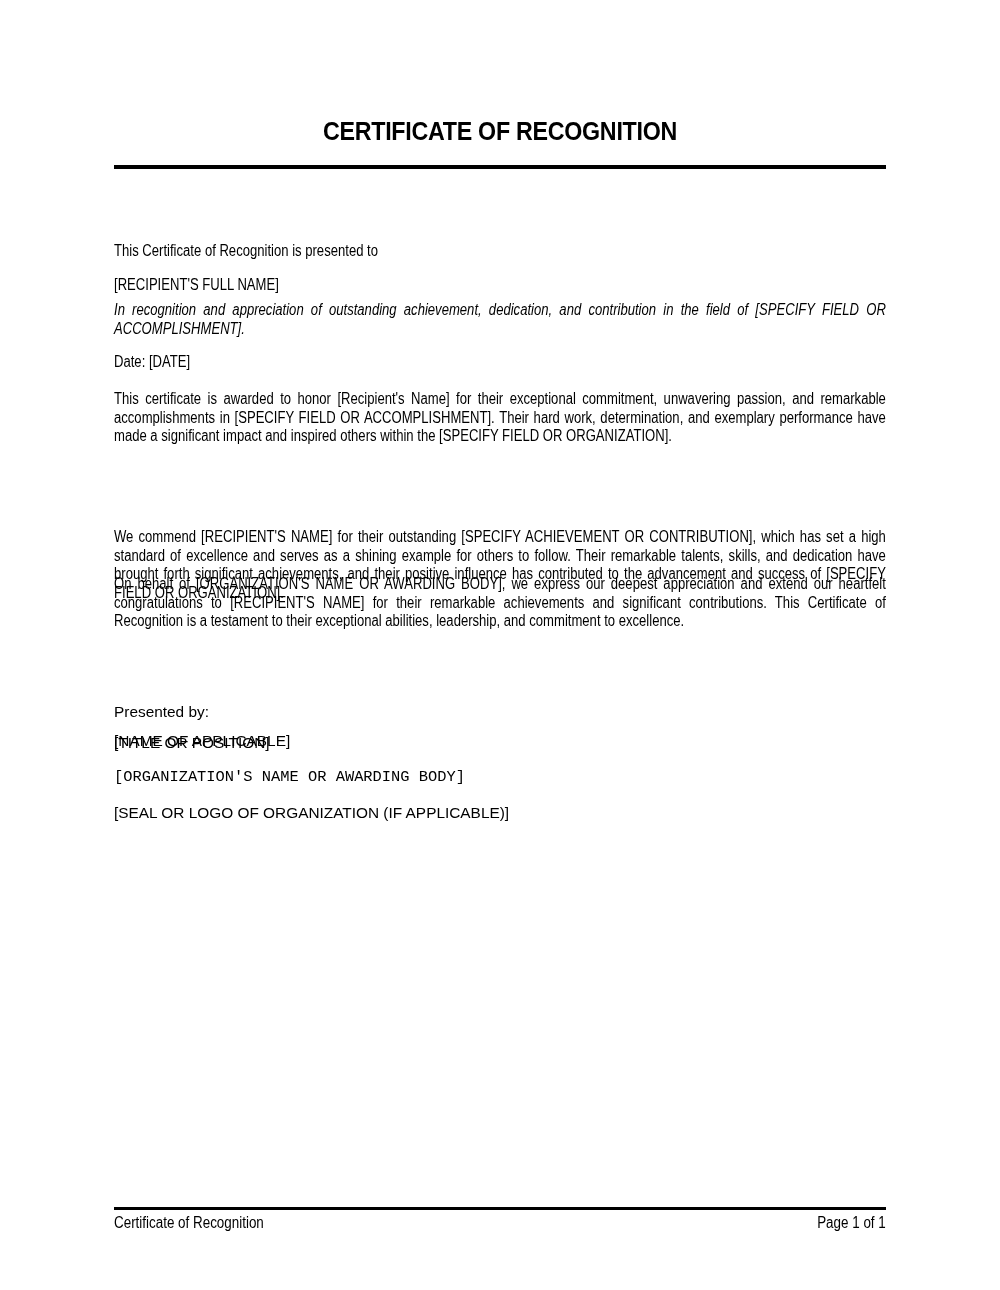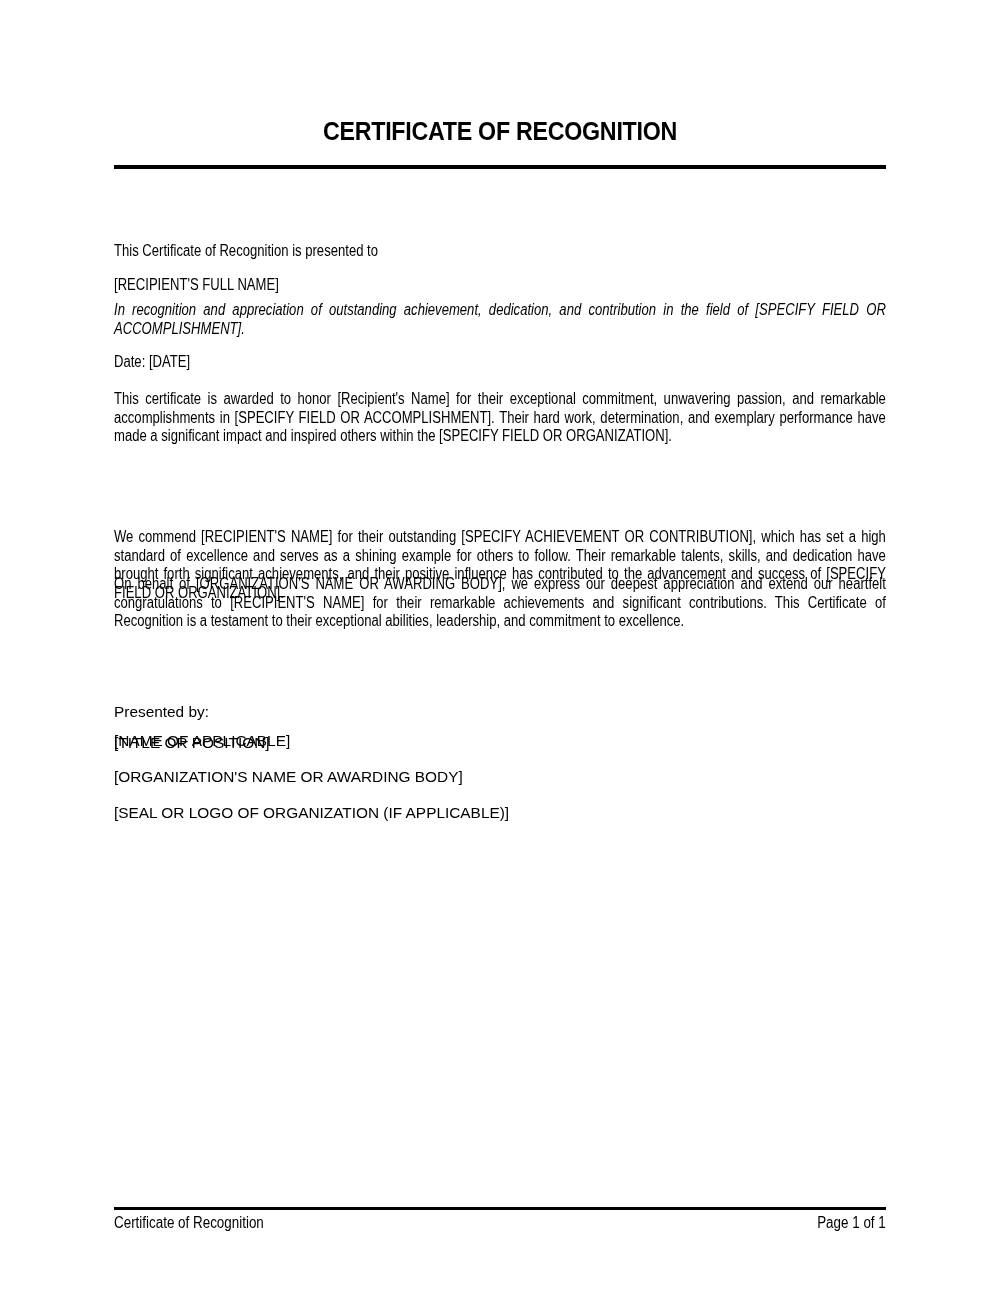--- a/index.html
+++ b/index.html
@@ -139,21 +139,21 @@
   </div>
 
   <div class="narrow-wrap" style="top:575px;">
     <p class="narrow">On behalf of [ORGANIZATION'S NAME OR AWARDING BODY], we express our deepest appreciation and extend our heartfelt congratulations to [RECIPIENT'S NAME] for their remarkable achievements and significant contributions. This Certificate of Recognition is a testament to their exceptional abilities, leadership, and commitment to excellence.</p>
   </div>
 
   <p class="regular" style="top:694px;margin-top:9px;">Presented by:</p>
 
   <p class="regular" style="top:732px;">[NAME OF APPLICABLE]</p>
   <p class="regular" style="top:734px;">[TITLE OR POSITION]</p>
-  <p class="regular" style="top:768px;">[ORGANIZATION'S NAME OR AWARDING BODY]</p>
+  <p class="regular" style="top:768px;font-family:Liberation Mono, monospace;">[ORGANIZATION'S NAME OR AWARDING BODY]</p>
 
   <p class="regular" style="top:804px;">[SEAL OR LOGO OF ORGANIZATION (IF APPLICABLE)]</p>
 
   <div class="footer-rule"></div>
   <div class="footer">
     <span class="footer-left">Certificate of Recognition</span>
     <span class="footer-right">Page 1 of 1</span>
   </div>
 
 </div>

